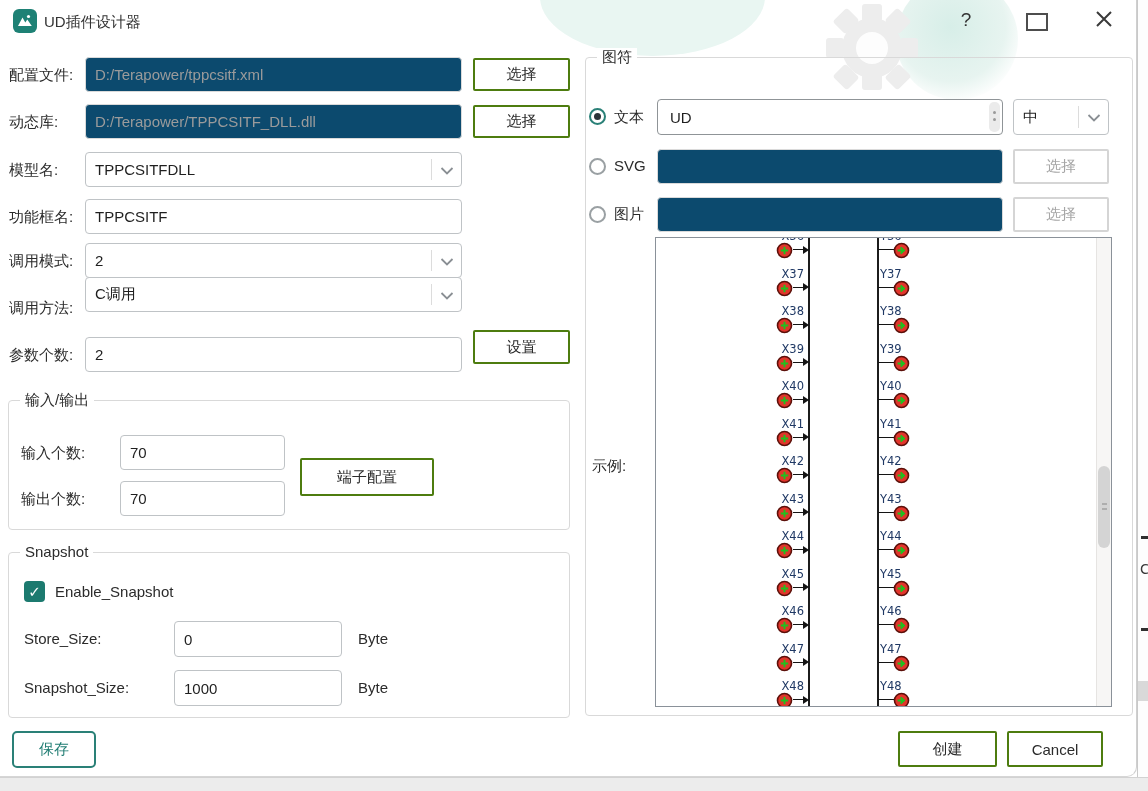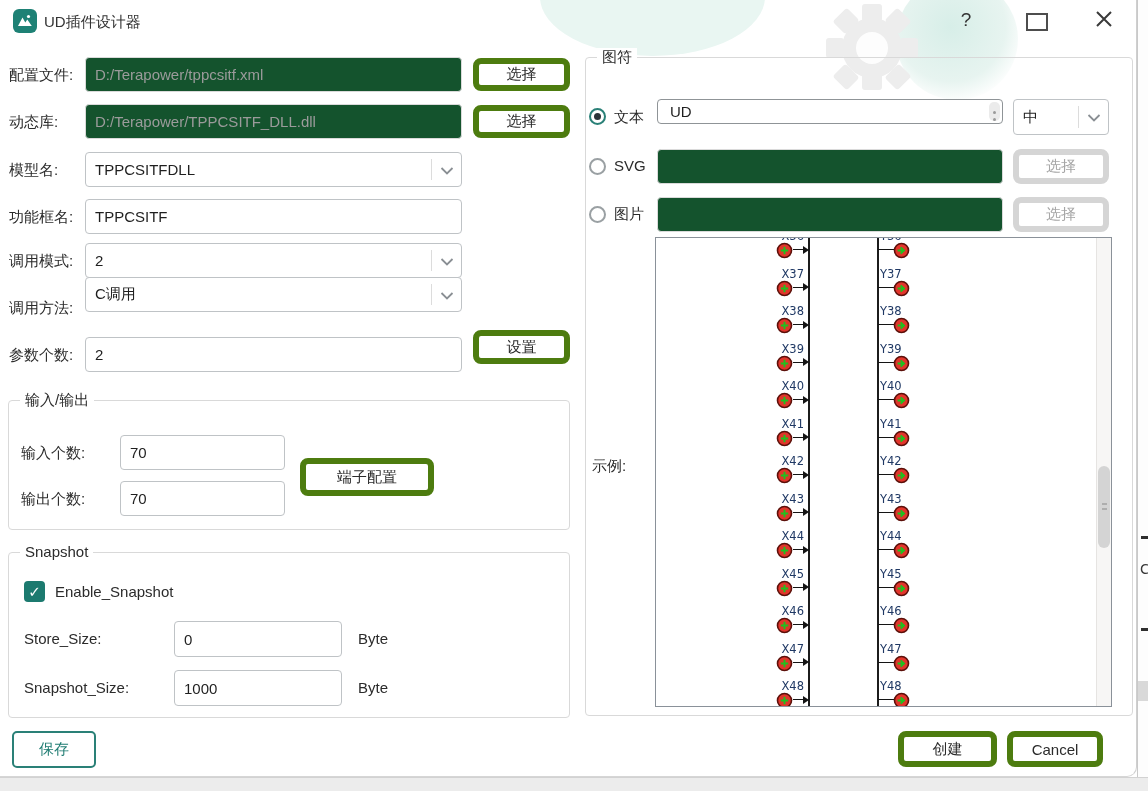--- a/index.html
+++ b/index.html
@@ -21,25 +21,25 @@
   .app-icon { position:absolute; left:13px; top:9px; width:24px; height:24px; }
   .help-btn { position:absolute; left:953px; top:7px; width:26px; height:26px; font-size:19px; color:#333; text-align:center; line-height:26px; cursor:default; }
   .max-btn { position:absolute; left:1026px; top:13px; width:22px; height:18px; border:2px solid #4d4d4d; background:#fff; }
   .close-btn { position:absolute; left:1091px; top:6px; width:26px; height:26px; }
   .close-btn svg { display:block; }
 
   
   .lbl { position:absolute; font-size:15px; color:#2b2b2b; white-space:nowrap;text-align:center; }
   .field { position:absolute; background:#fff; border:1px solid #bfc3c6; border-radius:4px;
            font-size:15px; color:#1f1f1f; padding:0 9px; display:flex; align-items:center; }
-  .field.disabled { background:#14532d; border-color:#dadada; color:#9b9b9b; }
+  .field.disabled { background:#0c4a6e; border-color:#dadada; color:#9b9b9b; }
   .combo { padding-right:32px; }
   .combo .chev { position:absolute; right:7px; top:50%; transform:translateY(-50%); }
   .combo .divider { position:absolute; right:29px; top:6px; bottom:6px; width:1px; background:#dcdcdc; }
-  .btn { position:absolute; background:#fff; border:6px solid #4d7c0f; border-radius:8px;
+  .btn { position:absolute; background:#fff; border:2px solid #4d7c0f; border-radius:2px;
          font-size:15px; color:#2b2b2b; display:flex; align-items:center; justify-content:center; cursor:default; }
   .btn.dim { color:#a6a6a6; border-color:#d5d5d5; }
   .group { position:absolute; border:1px solid #d9d9d9; border-radius:4px; }
   .legend { position:absolute; top:-10px; left:11px; background:#fff; padding:0 5px; font-size:15px; color:#2b2b2b; white-space:nowrap; }
 
   
   .checkbox { position:absolute; width:21px; height:21px; background:#1c7a6f; border-radius:4px;
               color:#fff; font-size:15px; font-weight:bold; text-align:center; line-height:21px; }
   
   .radio { position:absolute; width:17px; height:17px; border-radius:50%; border:2px solid #9aa0a3; background:#fff; }
@@ -193,21 +193,21 @@
   <div class="lbl" style="left:358px; top:679px;">Byte</div>
 
   <div class="btn btn-save" style="left:12px; top:731px; width:84px; height:37px;">保存</div>
 
   <div class="group" style="left:585px; top:57px; width:548px; height:659px;">
     <div class="legend">图符</div>
   </div>
 
   <div class="radio on" style="left:589px; top:108px;"></div>
   <div class="lbl" style="left:614px; top:108px;">文本</div>
-  <div class="field" style="left:657px; top:99px; width:346px; height:25px; border-color:#8f9497;padding-left:12px;">
+  <div class="field" style="left:657px; top:99px; width:346px; height:36px; border-color:#8f9497;padding-left:12px;">
     <span>UD</span>
     <span class="spinner">
         <i></i>
         <i></i>
       </span>
   </div>
   <div class="field combo" style="left:1013px; top:99px; width:96px; height:36px;">
     <span>中</span>
     <span class="divider"></span>
     <span class="chev"><svg width="14" height="9" viewBox="0 0 14 9">

